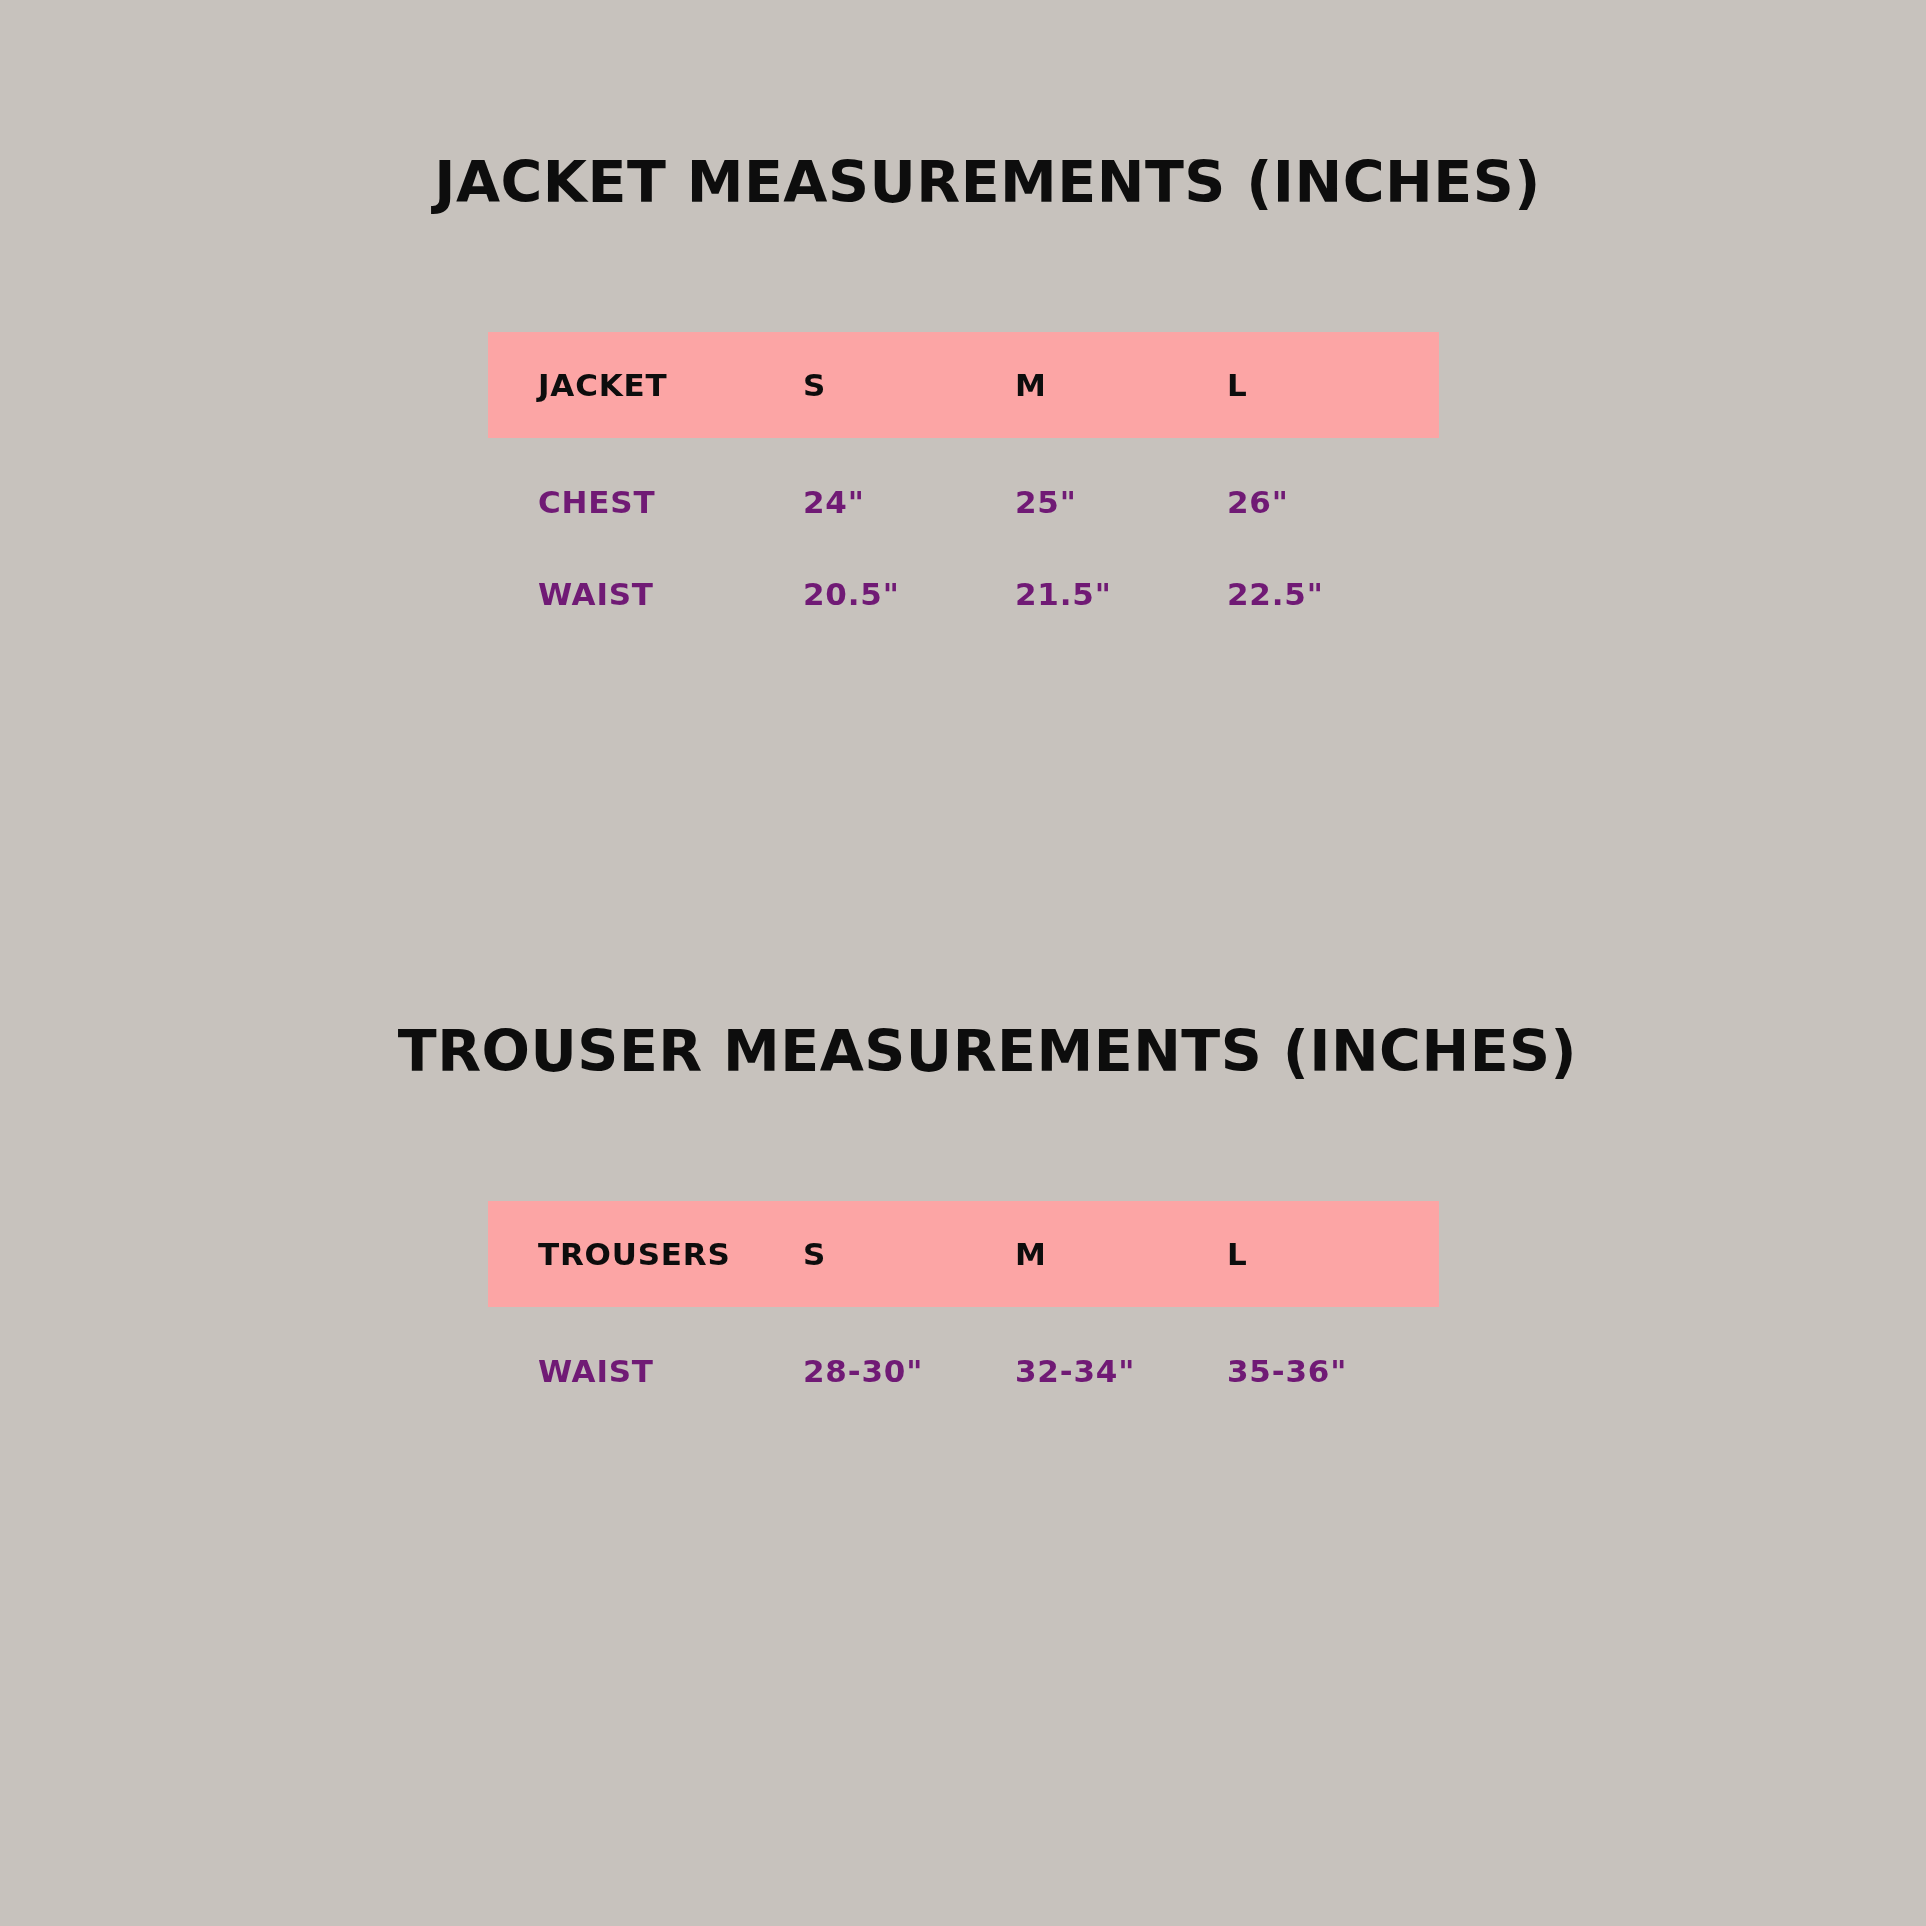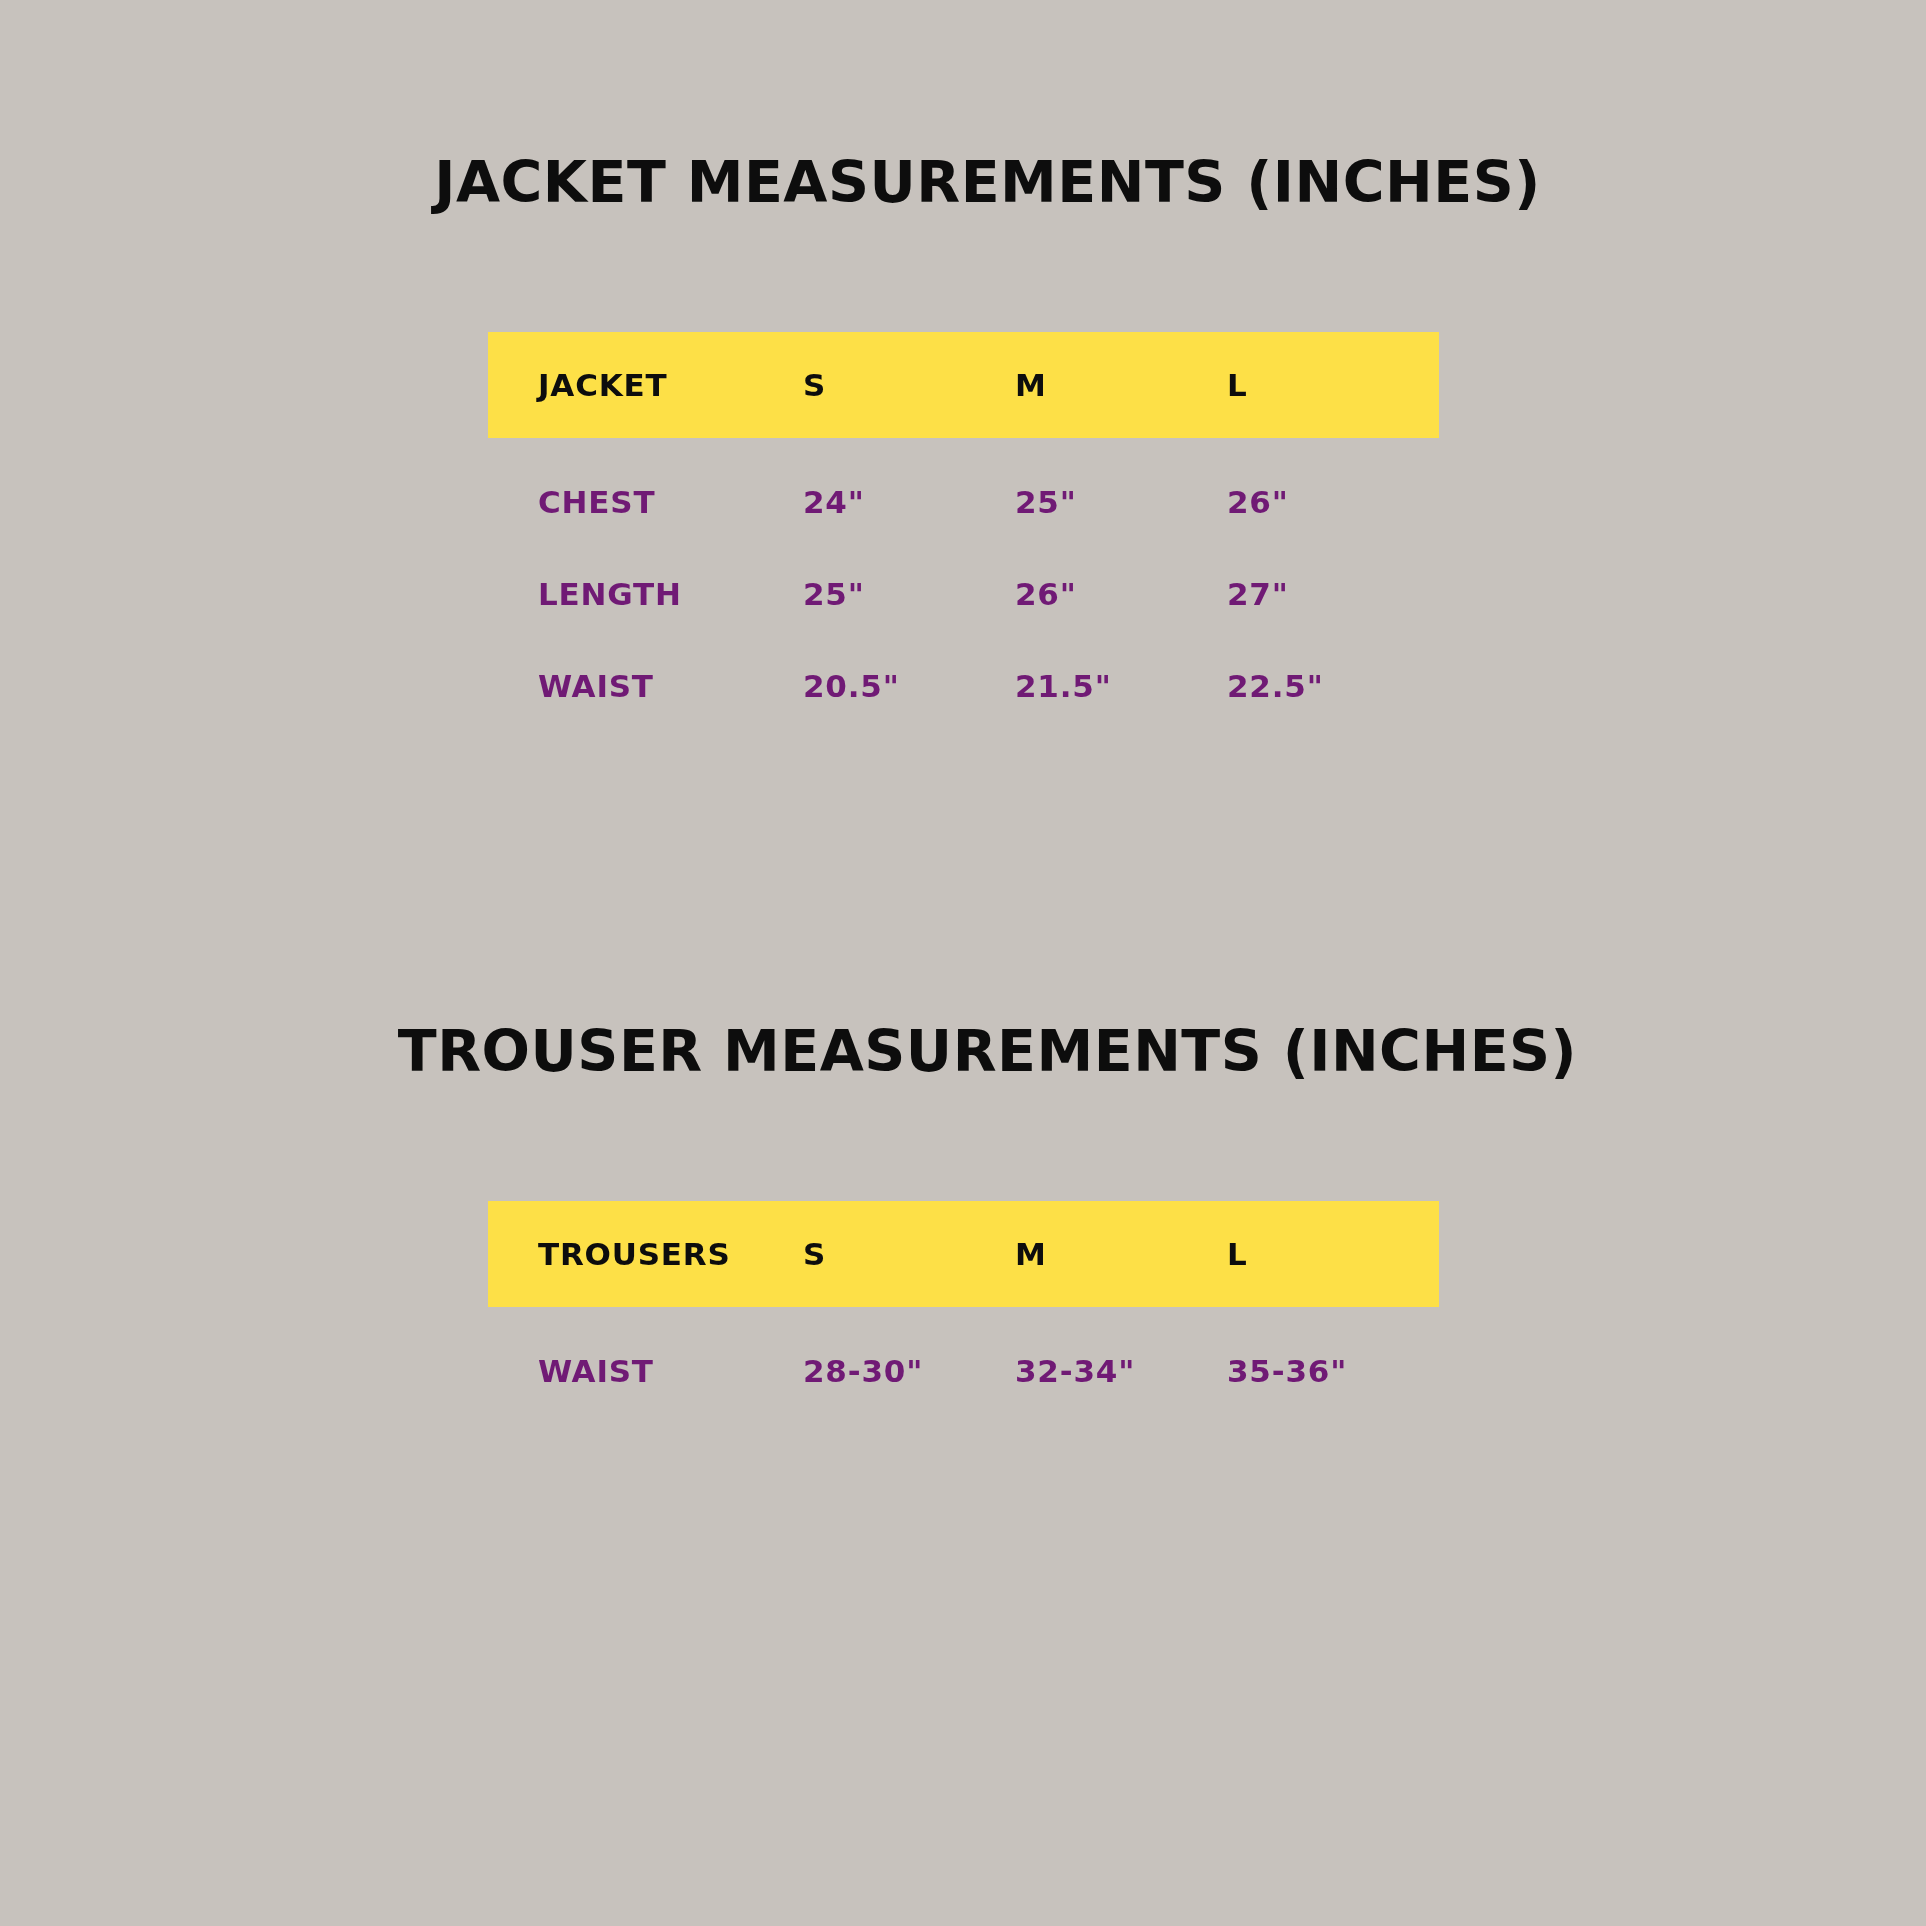--- a/index.html
+++ b/index.html
@@ -45,21 +45,21 @@
     margin: 0 auto;
     border-collapse: collapse;
     table-layout: fixed;
   }
   .table col.c0 { width: 315px; }
   .table col.c1 { width: 212px; }
   .table col.c2 { width: 212px; }
   .table col.c3 { width: 212px; }
 
   .table thead tr {
-    background: #fde047;
+    background: #fca5a5;
   }
   .table th {
     text-align: left;
     font-size: 31px;
     font-weight: bold;
     letter-spacing: 0.8px;
     padding: 35px 0 35px 0;
     color: #0d0d0d;
     font-family: "DejaVu Sans", sans-serif;
     text-transform: uppercase;
@@ -107,26 +107,20 @@
         </tr>
       </thead>
       <tbody>
         <tr>
           <td class="row-label">CHEST</td>
           <td>24"</td>
           <td>25"</td>
           <td>26"</td>
         </tr>
         <tr>
-          <td class="row-label">LENGTH</td>
-          <td>25"</td>
-          <td>26"</td>
-          <td>27"</td>
-        </tr>
-        <tr>
           <td class="row-label">WAIST</td>
           <td>20.5"</td>
           <td>21.5"</td>
           <td>22.5"</td>
         </tr>
       </tbody>
     </table>
   </section>
 
   <section class="section" id="trouser-section">

